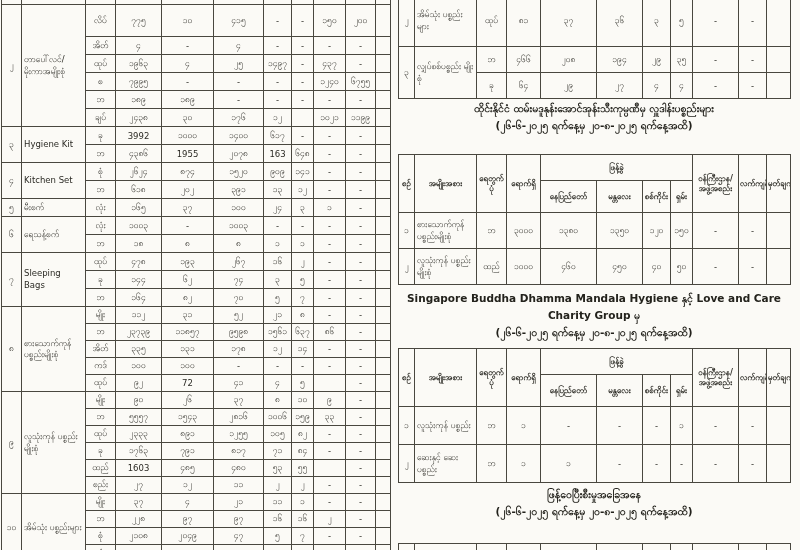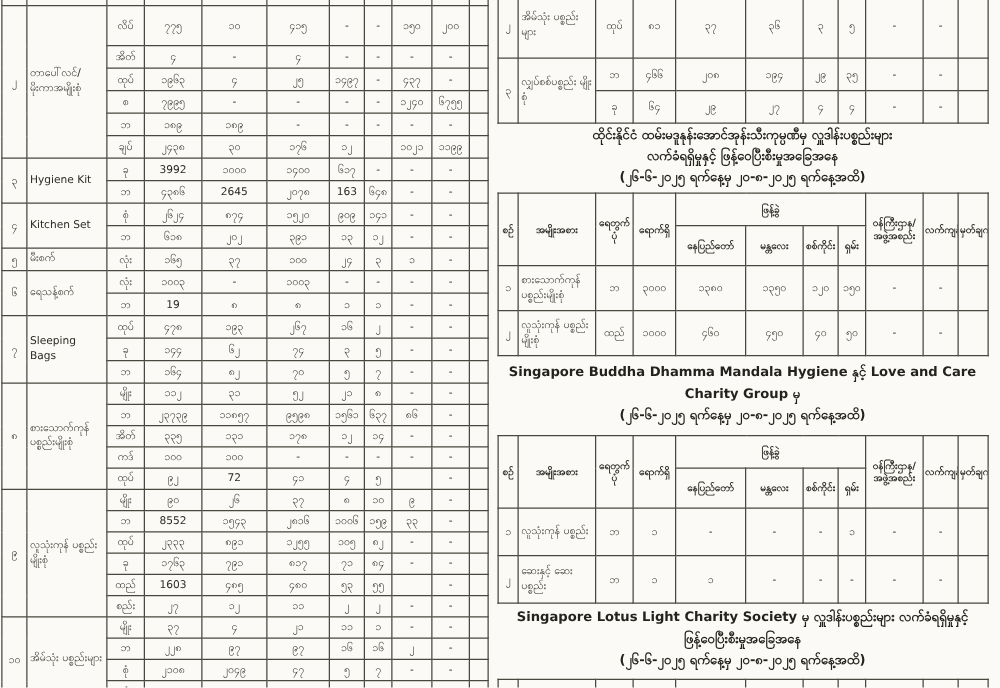--- a/index.html
+++ b/index.html
@@ -146,21 +146,21 @@
         <td>၁၄၀၀</td>
         <td>၆၁၇</td>
         <td>-</td>
         <td>-</td>
         <td>-</td>
         <td></td>
       </tr>
       <tr>
         <td>ဘ</td>
         <td>၄၃၈၆</td>
-        <td>2645</td>
+        <td>1955</td>
         <td>၂၀၇၈</td>
         <td>163</td>
         <td>၆၄၈</td>
         <td>-</td>
         <td>-</td>
         <td></td>
       </tr>
       <tr>
         <td rowspan="2" class="no">၄</td>
         <td rowspan="2" class="item">Kitchen Set</td>
@@ -206,21 +206,21 @@
         <td>-</td>
         <td>၁၀၀၃</td>
         <td>-</td>
         <td>-</td>
         <td>-</td>
         <td>-</td>
         <td></td>
       </tr>
       <tr>
         <td>ဘ</td>
-        <td>19</td>
+        <td>၁၈</td>
         <td>၈</td>
         <td>၈</td>
         <td>၁</td>
         <td>၁</td>
         <td>-</td>
         <td>-</td>
         <td></td>
       </tr>
       <tr>
         <td rowspan="3" class="no">၇</td>
@@ -322,21 +322,21 @@
         <td>၂၆</td>
         <td>၃၇</td>
         <td>၈</td>
         <td>၁၀</td>
         <td>၉</td>
         <td>-</td>
         <td></td>
       </tr>
       <tr>
         <td>ဘ</td>
-        <td>8552</td>
+        <td>၅၅၅၇</td>
         <td>၁၅၄၃</td>
         <td>၂၈၁၆</td>
         <td>၁၀၀၆</td>
         <td>၁၅၉</td>
         <td>၃၃</td>
         <td>-</td>
         <td></td>
       </tr>
       <tr>
         <td>ထုပ်</td>
@@ -481,21 +481,20 @@
         <td>၄</td>
         <td>-</td>
         <td>-</td>
         <td></td>
       </tr>
     </tbody>
 </table>
 
 <div id="title-2" class="title-block">
   <span class="title-line">ထိုင်းနိုင်ငံ ထမ်းမဒူနုန်းအောင်အုန်းသီးကုမ္ပဏီမှ လှူဒါန်းပစ္စည်းများ</span>
-  <span class="title-line">လက်ခံရရှိမှုနှင့် ဖြန့်ဝေပြီးစီးမှုအခြေအနေ</span>
   <span class="title-line">(၂၆-၆-၂၀၂၅ ရက်နေ့မှ ၂၀-၈-၂၀၂၅ ရက်နေ့အထိ)</span>
 </div>
 
 <table id="t2" class="rt">
   <colgroup>
     <col style="width:16px">
       <col style="width:62px">
       <col style="width:30px">
     <col style="width:34px">
       <col style="width:56px">
@@ -615,21 +614,20 @@
         <td>-</td>
         <td>-</td>
         <td>-</td>
         <td>-</td>
         <td></td>
       </tr>
     </tbody>
 </table>
 
 <div id="title-4" class="title-block">
-  <span class="title-line">Singapore Lotus Light Charity Society မှ လှူဒါန်းပစ္စည်းများ လက်ခံရရှိမှုနှင့်</span>
   <span class="title-line">ဖြန့်ဝေပြီးစီးမှုအခြေအနေ</span>
   <span class="title-line">(၂၆-၆-၂၀၂၅ ရက်နေ့မှ ၂၀-၈-၂၀၂၅ ရက်နေ့အထိ)</span>
 </div>
 
 <table id="t4" class="rt">
   <colgroup>
     <col style="width:16px">
       <col style="width:62px">
       <col style="width:30px">
     <col style="width:34px">

